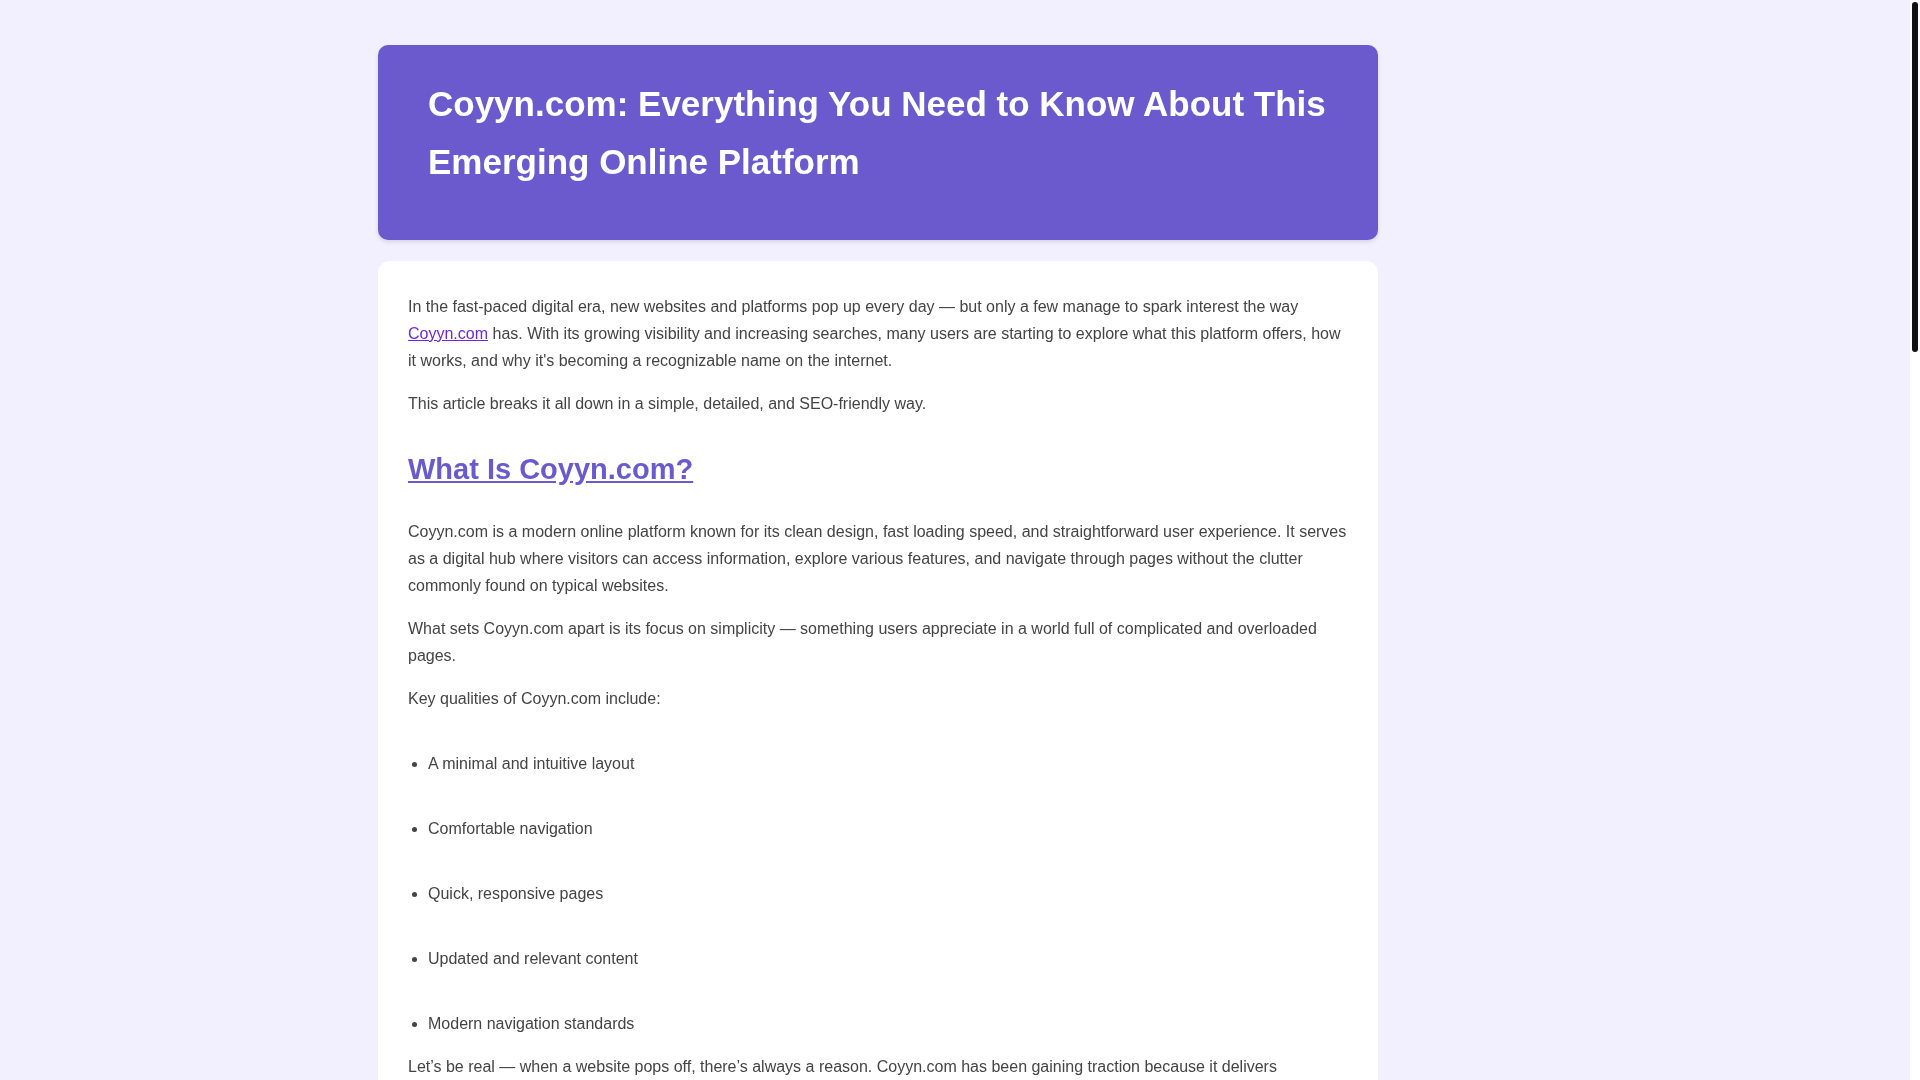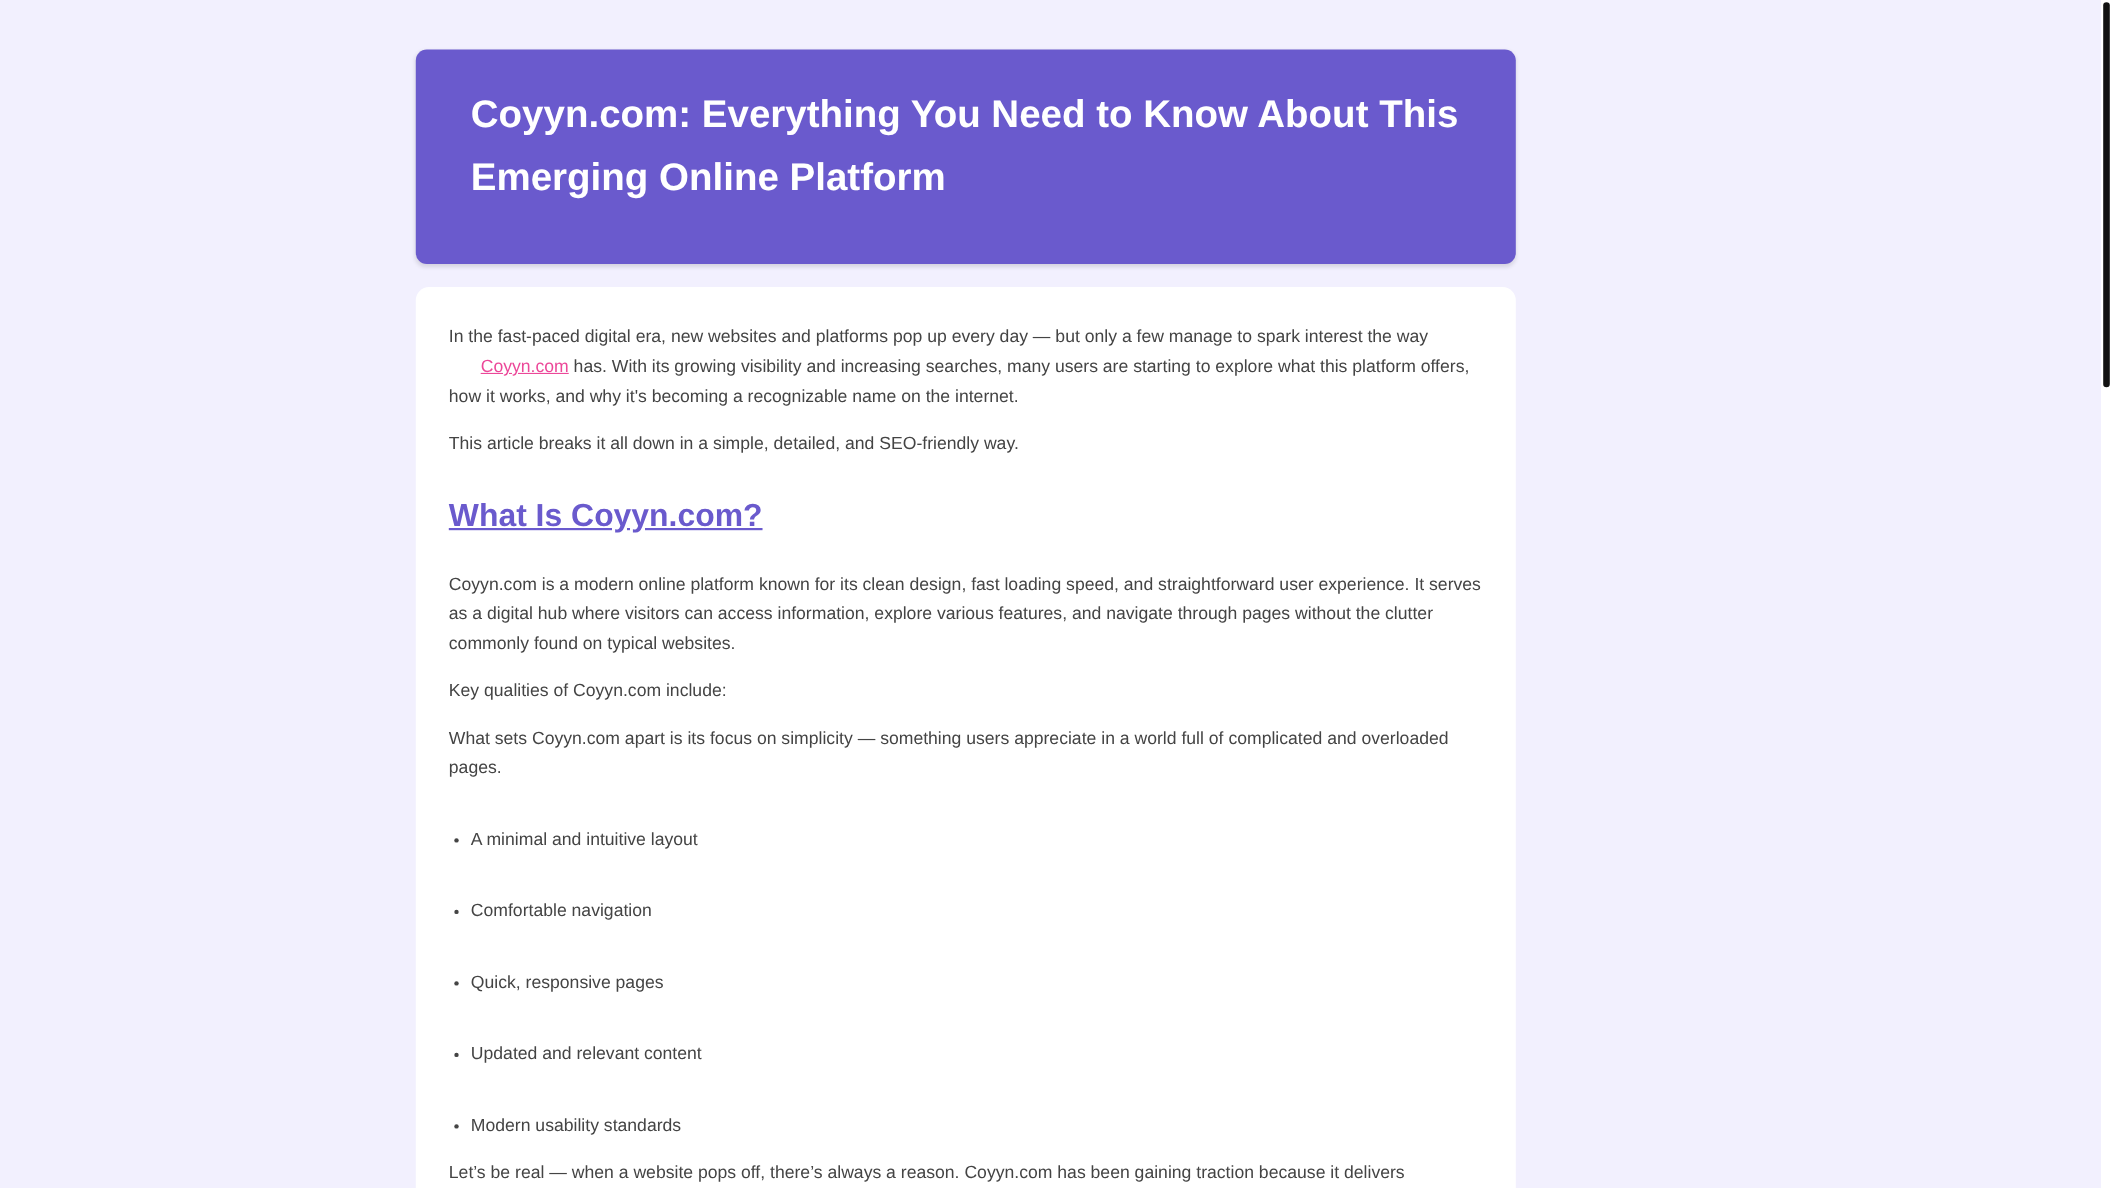--- a/index.html
+++ b/index.html
@@ -47,23 +47,22 @@
     padding: 32px 30px 30px 30px;
     height: 900px;
   }
   .card p {
     margin: 0 0 16px 0;
     font-size: 16px;
     line-height: 27px;
     color: #444444;
   }
   .card a {
-    color: #ec4899;
+    color: #6d28d9;
     text-decoration: underline;
-    margin-left: 29px;
   }
   .card h2 {
     color: #6a5acd;
     font-size: 29px;
     font-weight: bold;
     margin: 34px 0 31px 0;
     line-height: 36px;
     text-decoration: underline;
   }
   .card ul {
@@ -103,28 +102,28 @@
     <header class="header">
       <h1>Coyyn.com: Everything You Need to Know About This Emerging Online Platform</h1>
     </header>
 
     <main class="card">
       <p><span>In the fast-paced digital era, new websites and platforms pop up every day — but only a few manage to spark interest the way </span><a href="#">Coyyn.com</a><span> has. With its growing visibility and increasing searches, many users are starting to explore what this platform offers, how it works, and why it's becoming a recognizable name on the internet.</span></p>
       <p>This article breaks it all down in a simple, detailed, and SEO-friendly way.</p>
 
       <h2>What Is Coyyn.com?</h2>
       <p>Coyyn.com is a modern online platform known for its clean design, fast loading speed, and straightforward user experience. It serves as a digital hub where visitors can access information, explore various features, and navigate through pages without the clutter commonly found on typical websites.</p>
+      <p>What sets Coyyn.com apart is its focus on simplicity — something users appreciate in a world full of complicated and overloaded pages.</p>
       <p>Key qualities of Coyyn.com include:</p>
-      <p>What sets Coyyn.com apart is its focus on simplicity — something users appreciate in a world full of complicated and overloaded pages.</p>
       <ul>
         <li>A minimal and intuitive layout</li>
         <li>Comfortable navigation</li>
         <li>Quick, responsive pages</li>
         <li>Updated and relevant content</li>
-        <li>Modern usability standards</li>
+        <li>Modern navigation standards</li>
       </ul>
 
       <p>Let’s be real — when a website pops off, there’s always a reason. Coyyn.com has been gaining traction because it delivers convenience and clarity, two things every internet user loves.</p>
 
     </main>
 
   </div>
 </div>
 
 <div class="scrollbar">

